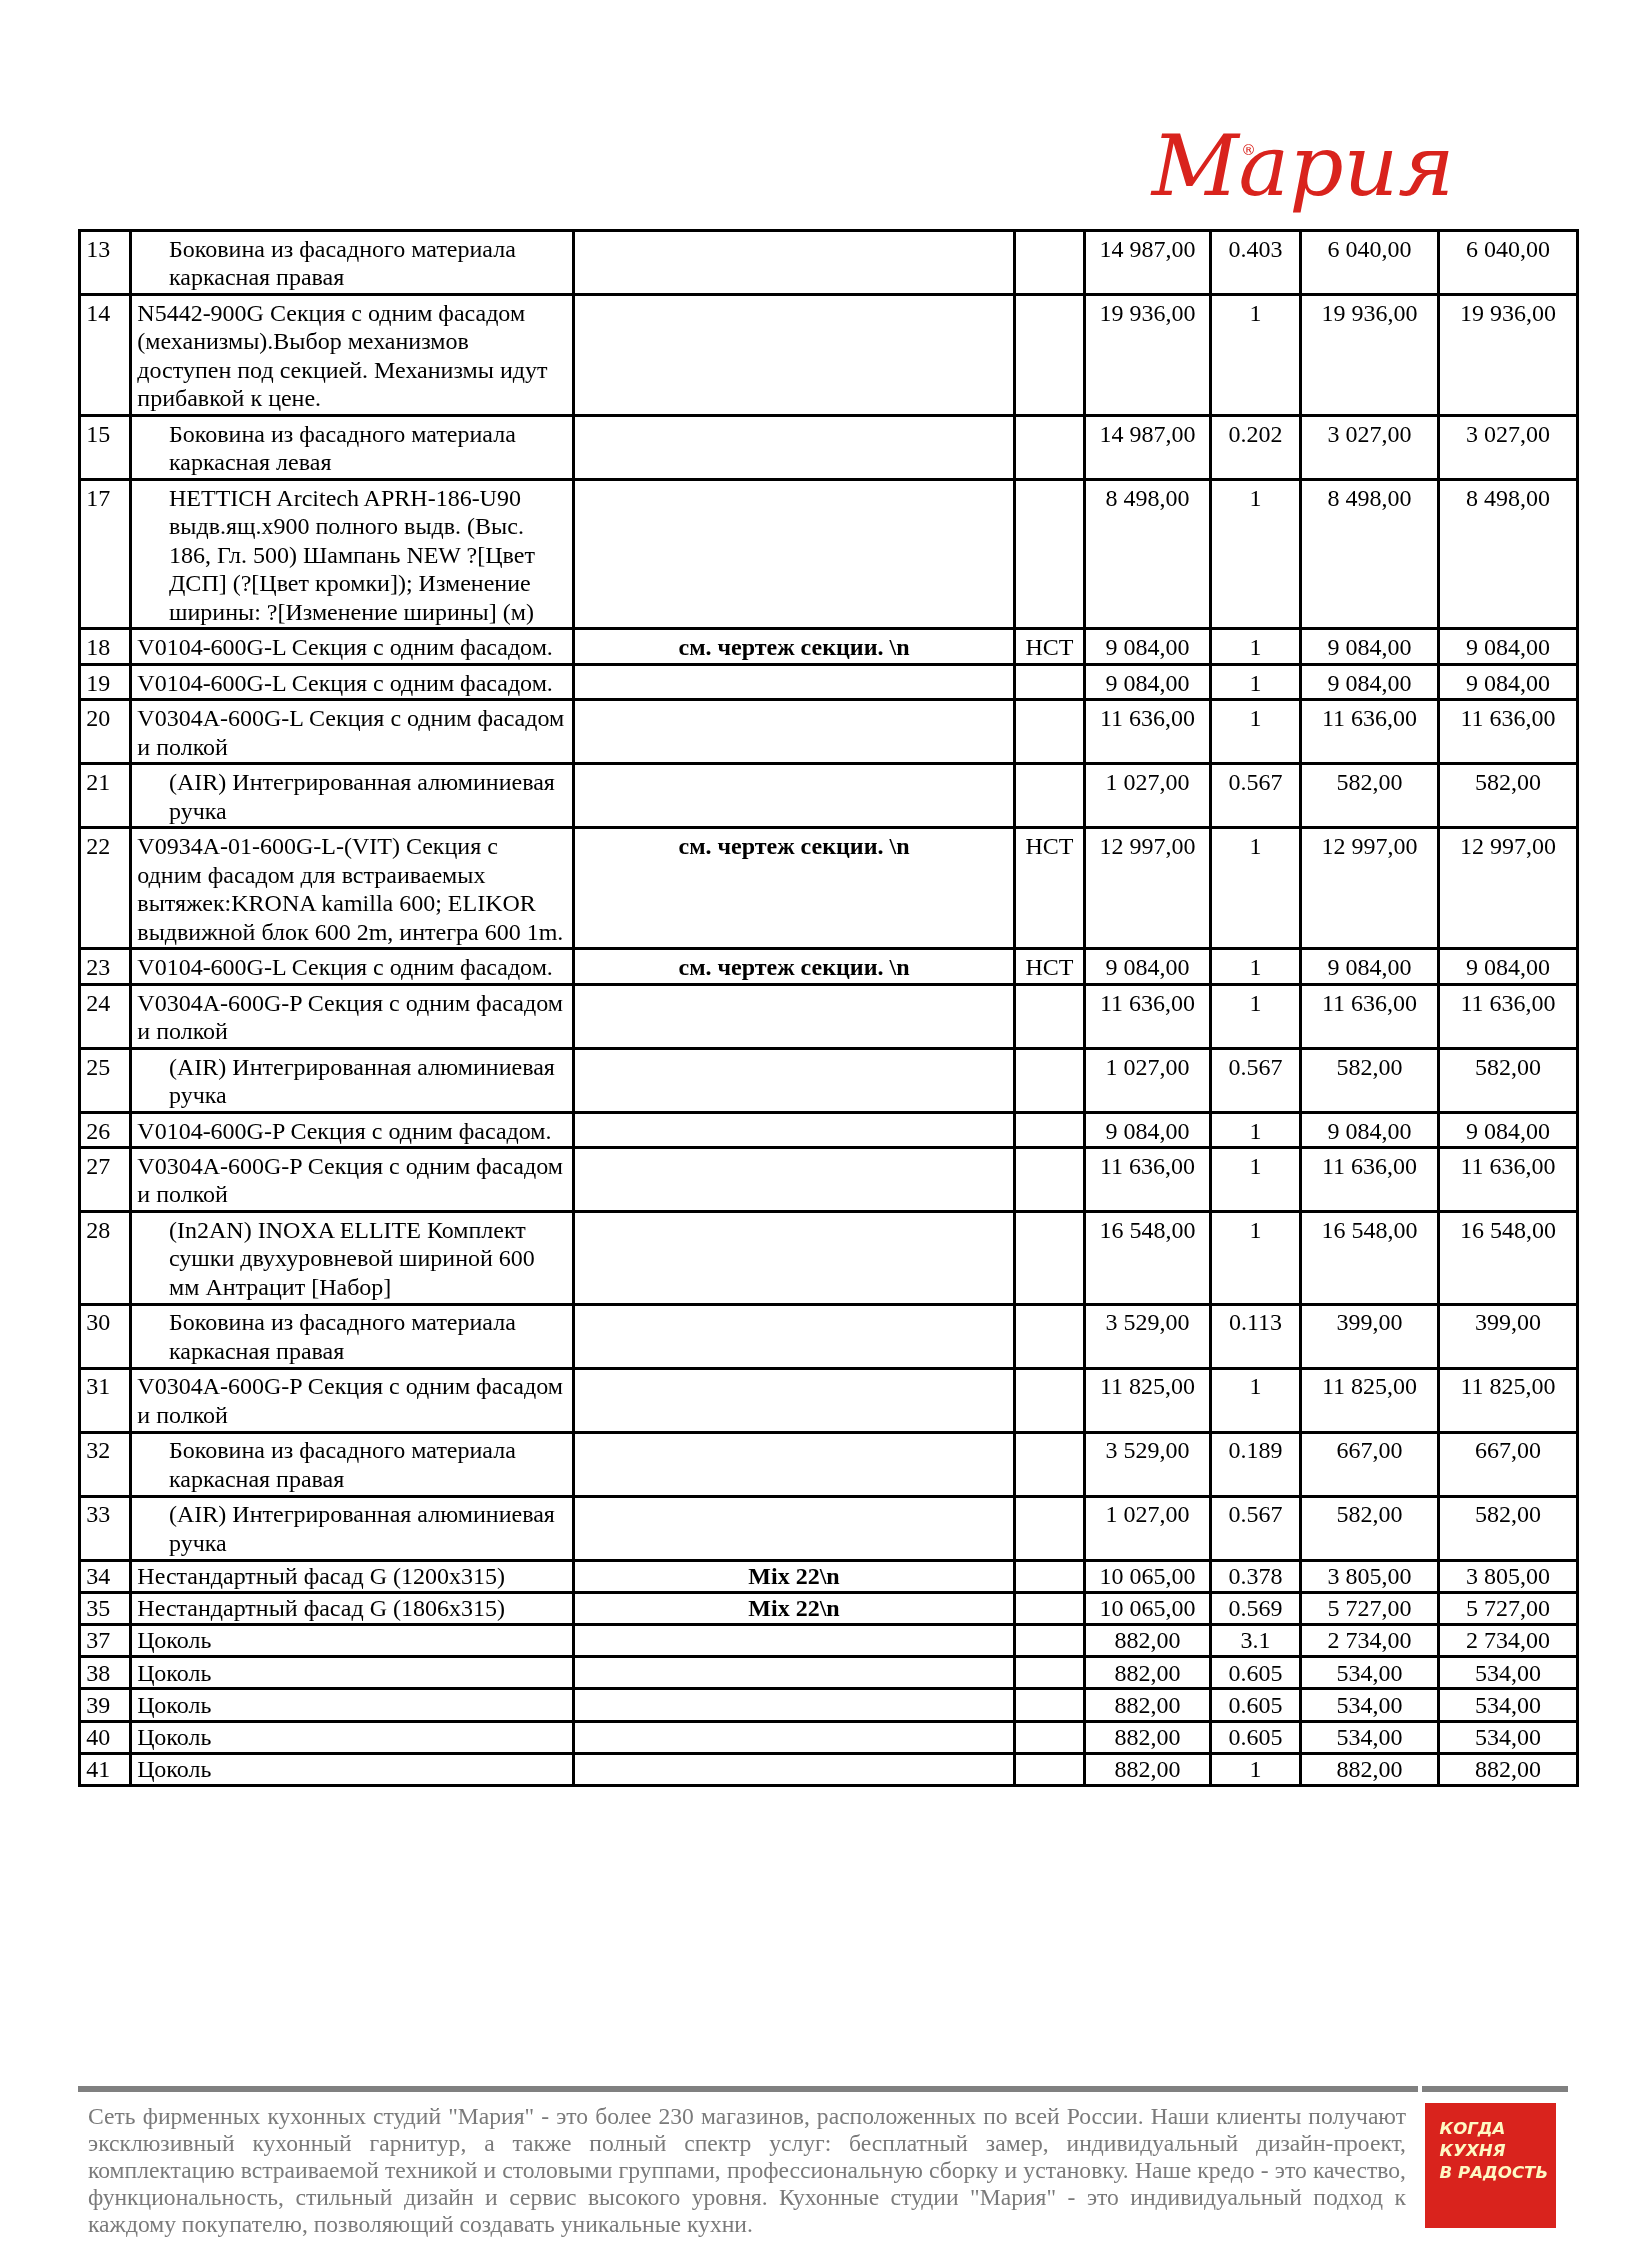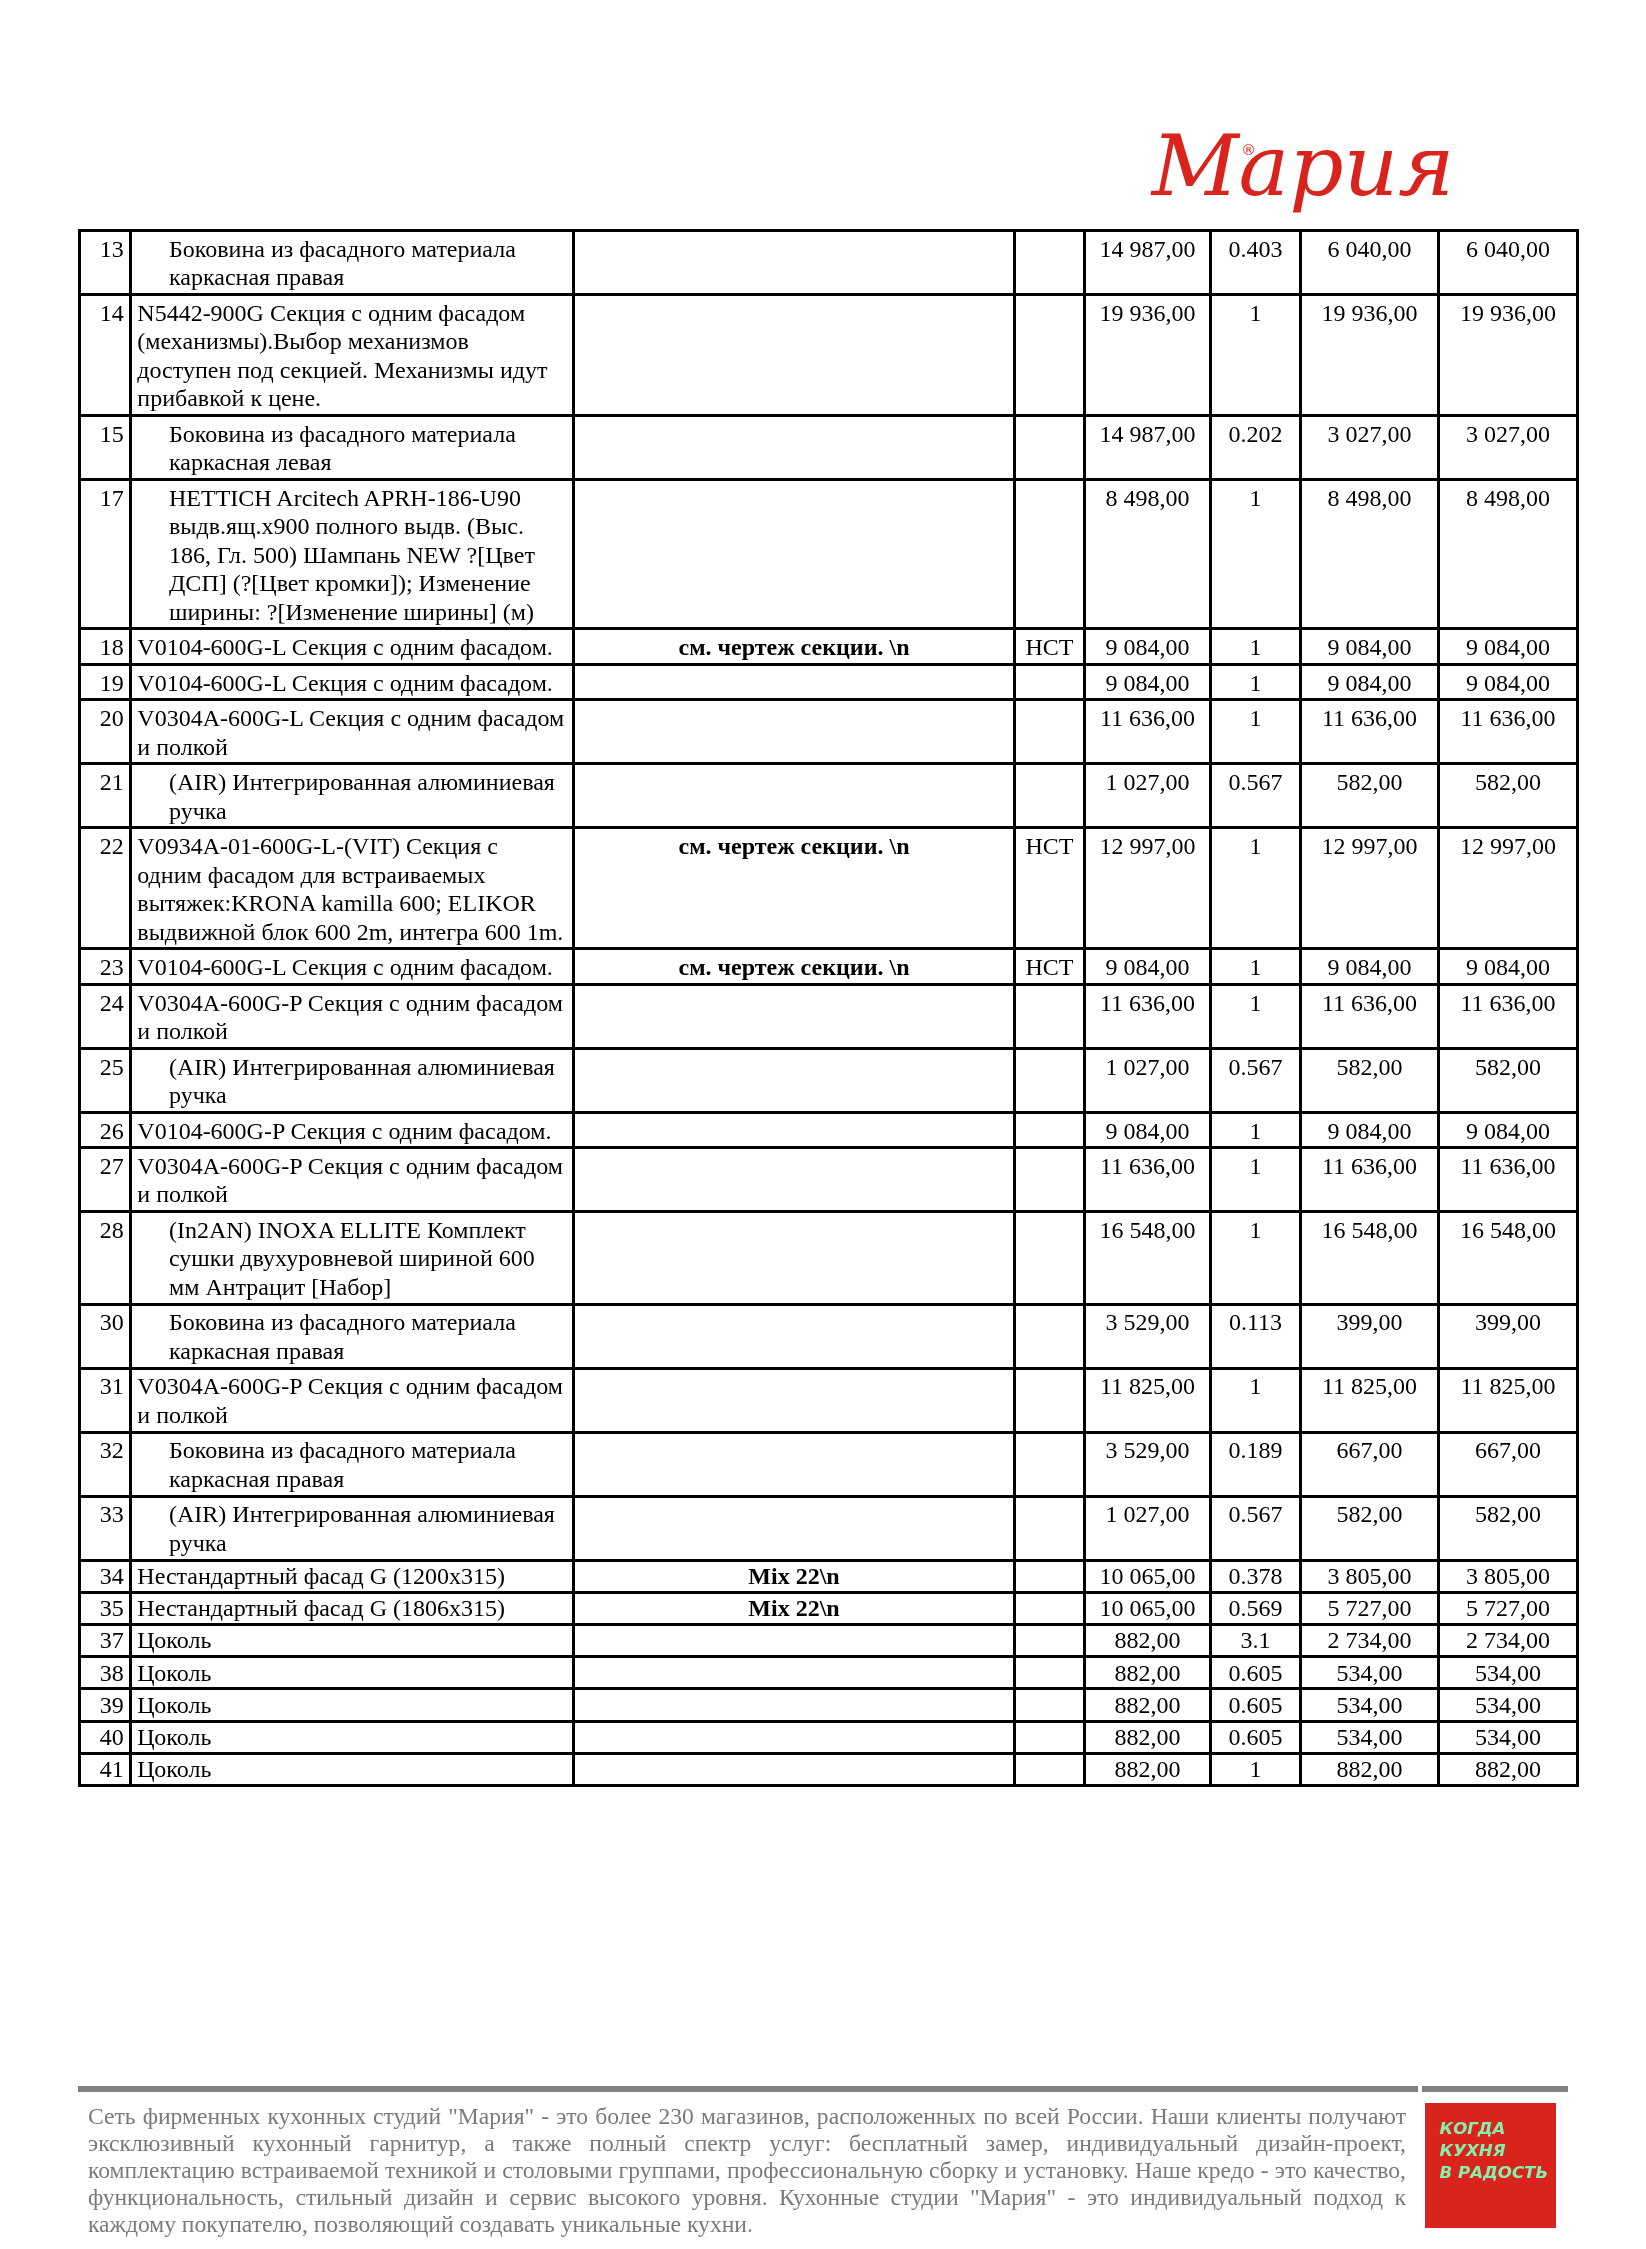--- a/index.html
+++ b/index.html
@@ -9,31 +9,31 @@
   table.spec { position: absolute; left: 78px; top: 229px; border-collapse: collapse; table-layout: fixed; width: 1498px; }
   table.spec td { border: 3.3px solid #000; font-size: 24px; line-height: 28.5px; vertical-align: top; padding: 2.7px 5.3px 1.3px 5.3px; }
   col.c-num { width: 51px; }
   col.c-name { width: 443px; }
   col.c-note { width: 441px; }
   col.c-code { width: 70px; }
   col.c-price { width: 126px; }
   col.c-qty { width: 90px; }
   col.c-sum { width: 138px; }
   col.c-total { width: 139px; }
-  td.num { text-align: right; padding-left: 1.3px; padding-right: 1.3px; }
+  td.num { text-align: left; padding-left: 1.3px; padding-right: 1.3px; }
   td.name.indent { padding-left: 37px; }
   td.note { text-align: center; font-weight: bold; }
   td.code { text-align: center; padding-left: 1.3px; padding-right: 1.3px; }
   td.right { text-align: center; }
   tr.short td { line-height: 26.6px; padding-top: 1.3px; padding-bottom: 1.3px; }
   .footer-rule-main { position: absolute; left: 78px; top: 2086px; width: 1340px; height: 6px; background: #808080; }
   .footer-rule-side { position: absolute; left: 1422px; top: 2086px; width: 146px; height: 6px; background: #808080; }
   .footer-text { position: absolute; left: 88px; top: 2103px; width: 1318px; font-size: 23.6px; line-height: 27px; color: #7a7a7a; text-align: justify; text-align-last: left; }
   .slogan { position: absolute; left: 1425px; top: 2103px; width: 131px; height: 125px; background: #d9231d; }
-  .slogan span { display: block; color: #86efac; font-family: "DejaVu Sans", "Liberation Sans", sans-serif; font-style: italic; font-weight: bold; font-size: 16.6px; line-height: 22px; padding-left: 14.6px; }
+  .slogan span { display: block; color: #fef9c3; font-family: "DejaVu Sans", "Liberation Sans", sans-serif; font-style: italic; font-weight: bold; font-size: 16.6px; line-height: 22px; padding-left: 14.6px; }
   .slogan span:first-child { padding-top: 14.6px; }
 </style>
 </head>
 <body>
 
 <div class="logo">
   <svg viewBox="0 0 660 150">
     <text x="10" y="112" font-family="'DejaVu Serif', serif" font-style="italic" font-size="128" fill="#d9231d">Мария</text>
     <text x="145" y="52" font-family="'DejaVu Sans', sans-serif" font-size="22" fill="#d9231d">®</text>
   </svg>

